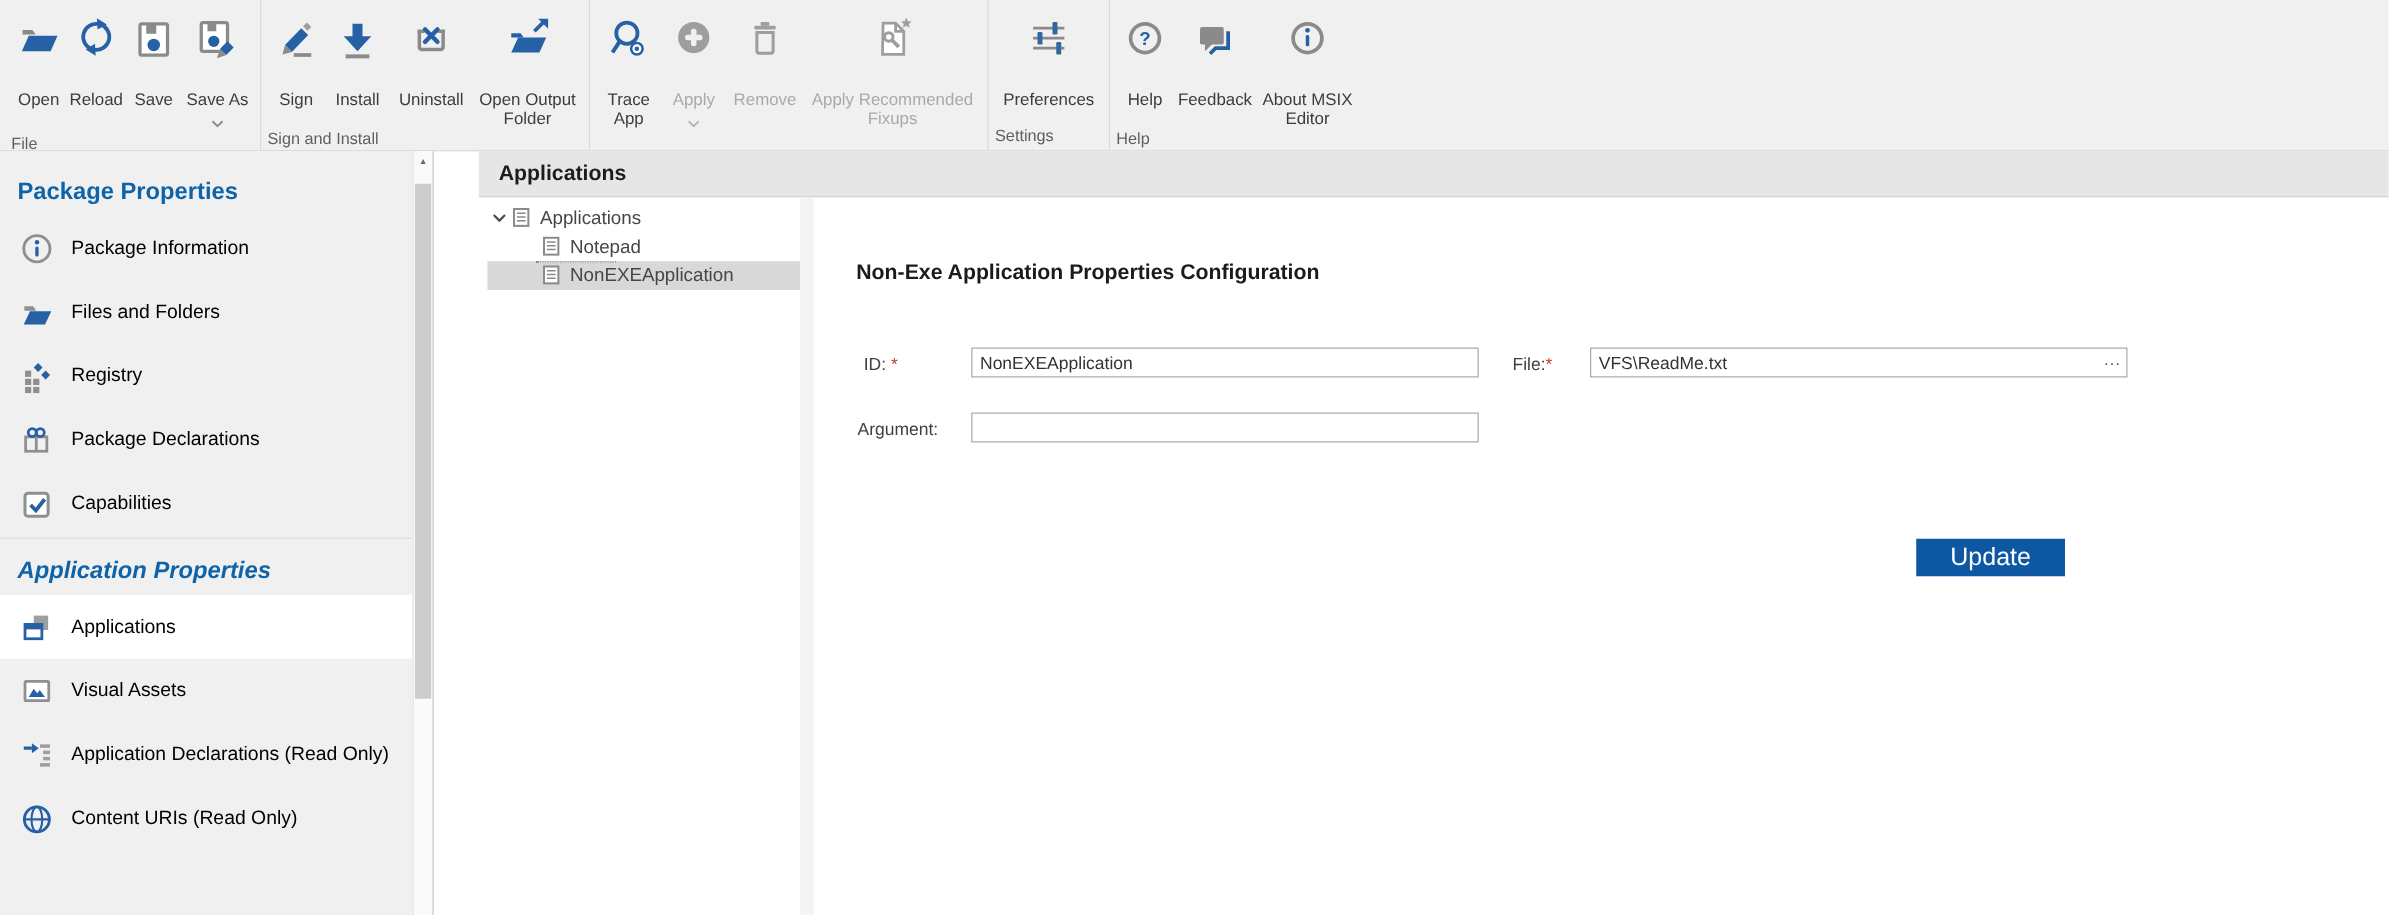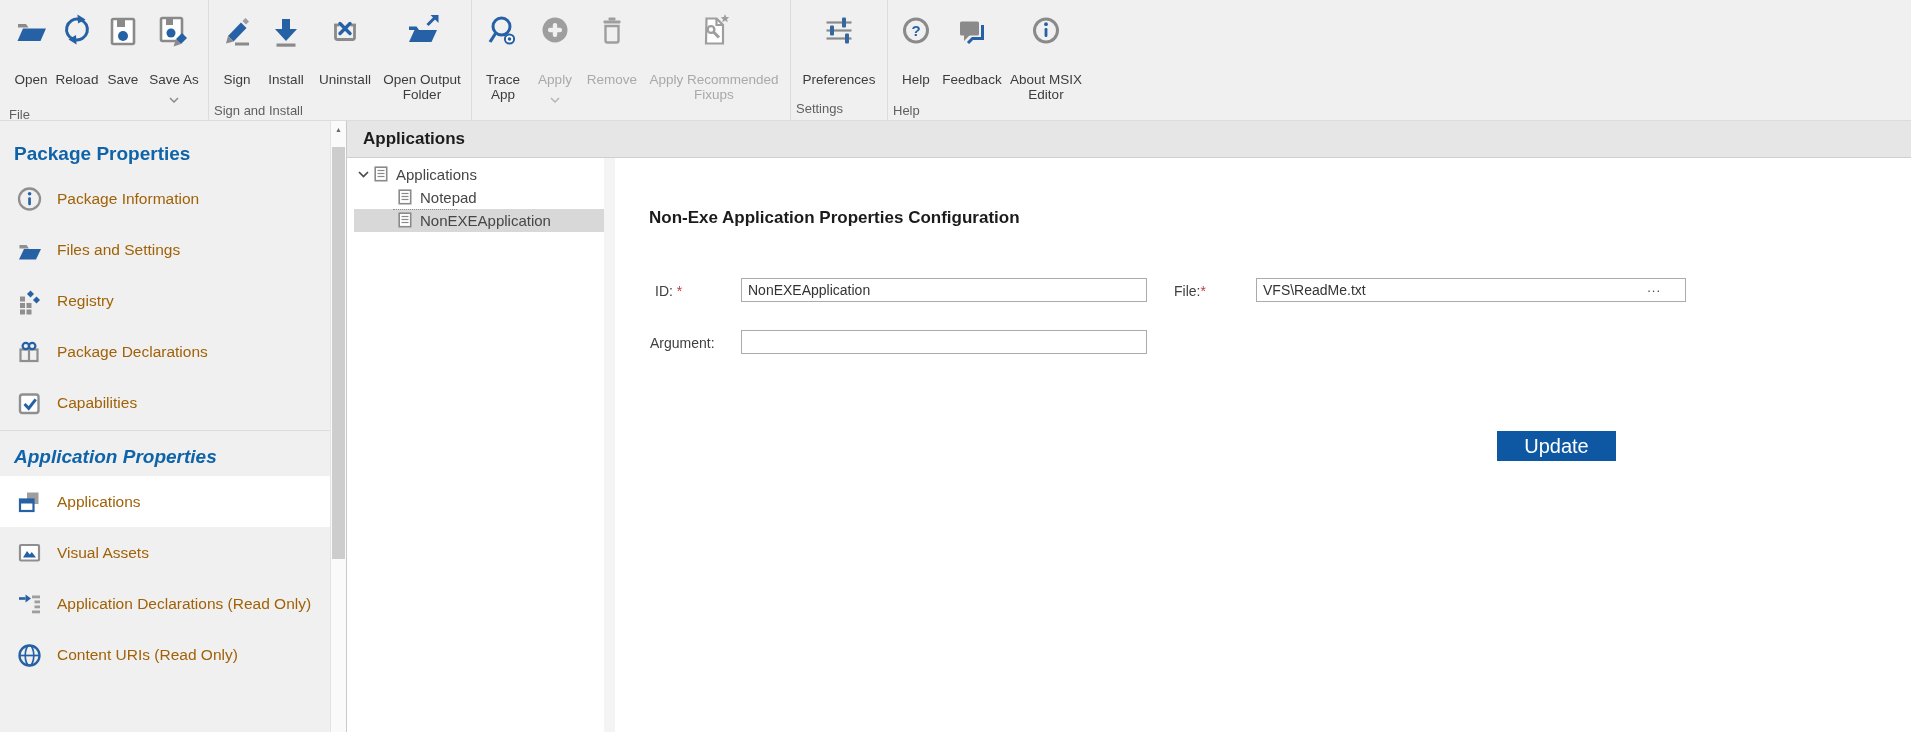--- a/index.html
+++ b/index.html
@@ -13,31 +13,31 @@
   .rgroup + .rgroup { border-left:1px solid #dcdcdc; }
   .rbuttons { display:flex; align-items:flex-start; }
   .rbtn { display:flex; flex-direction:column; align-items:center; padding-top:11px; cursor:default; }
   .rbtn .ricon { height:40px; display:flex; align-items:center; justify-content:center; }
   .rbtn .rlabel { font-size:13.5px; color:#3c3c3c; text-align:center; line-height:1.14; margin-top:21px; }
   .rbtn.disabled .rlabel { color:#a9a9a9; }
   .rchev { margin-top:2px; }
   .rgroup-label { text-align:left; font-size:13px; color:#5f5f5f; padding-bottom:4px; }
 
   
-  .content { flex:1; display:flex; min-height:0; }
+  .content { flex:1; display:flex; min-height:0;gap:36px; }
 
   
   .sidebar { width:347px; display:flex; }
   .sidebar-content { width:330px; background:#f0f0f0; }
   .sb-heading { height:52px; display:flex; align-items:center; padding:14px 0 0 14px; font-size:19px; font-weight:bold; color:#0f63a8; }
   .sb-heading.second { height:44px; padding-top:6px;font-style:italic; }
   .sb-item { height:51px; display:flex; align-items:center; padding-left:16px; cursor:default; }
   .sb-item.selected { background:#ffffff; }
   .sb-icon { width:27px; height:27px; display:flex; align-items:center; justify-content:center; }
-  .sb-label { margin-left:14px; font-size:15.5px; color:#a16207; }
+  .sb-label { margin-left:14px; font-size:15.5px; color:#000000; }
   .sb-divider { border-top:1px solid #dcdcdc; margin:2px 0 1px 0; }
   .sb-scrollbar { width:17px; background:#fafafa; border-left:1px solid #e3e3e3; border-right:1px solid #c9c9c9; position:relative; }
   .sb-up { height:17px; display:flex; align-items:center; justify-content:center; font-size:7px; color:#6a6a6a; }
   .sb-thumb { position:absolute; left:1px; right:1px; top:26px; height:412px; background:#cdcdcd; }
 
   
   .main { flex:1; display:flex; flex-direction:column; min-width:0; }
   .main-header { height:37px; background:#e6e6e6; border-bottom:1px solid #cfcfcf; display:flex; align-items:center; padding-left:16px; font-size:17px; font-weight:bold; color:#1c1c1c; }
   .main-body { flex:1; display:flex; background:#fff; min-height:0; }
 
@@ -51,21 +51,21 @@
   .notepad-dots { position:absolute; left:46px; top:51px; width:64px; border-top:1px dotted #8f8f8f; }
 
   .splitter { width:11px; background:#f4f4f4; }
 
   .form-panel { flex:1; position:relative; }
   .form-heading { position:absolute; left:34px; top:50px; font-size:17px; font-weight:bold; color:#1b1b1b; }
   .flabel { position:absolute; font-size:14px; color:#404040; }
   .req { color:#c23b3b; }
   .finput { position:absolute; height:24px; border:1px solid #ababab; background:#fff; font-family:"Liberation Sans", sans-serif; font-size:14px; color:#333; padding:0 6px; outline:none; }
   .filewrap { position:absolute; height:24px; }
-  .filewrap .finput { position:static; width:100%; height:100%; padding-right:24px;margin-left:20px; }
+  .filewrap .finput { position:static; width:100%; height:100%; padding-right:24px; }
   .browse { position:absolute; right:5px; top:2px; font-size:13px; color:#4c4c4c; letter-spacing:1px; cursor:default; }
   .update-btn { position:absolute; left:882px; top:273px; width:119px; height:30px; background:#0e57a3; color:#fff; font-size:20px; display:flex; align-items:center; justify-content:center; cursor:default; }
 </style>
 </head>
 <body>
 
 <div class="app">
 
   <div class="ribbon">
 
@@ -295,21 +295,21 @@
           </span>
           <span class="sb-label">Package Information</span>
         </div>
         <div class="sb-item">
           <span class="sb-icon">
             <svg width="27" height="28" viewBox="0 0 27 28">
                 <polygon points="3.5,12.5 3.5,9 10.5,9 13,12.5" fill="#8f8f8f"></polygon>
                 <polygon points="3,23.5 8,13 25,13 20,23.5" fill="#2661a5"></polygon>
               </svg>
           </span>
-          <span class="sb-label">Files and Settings</span>
+          <span class="sb-label">Files and Folders</span>
         </div>
         <div class="sb-item">
           <span class="sb-icon">
             <svg width="27" height="28" viewBox="0 0 27 28">
                 <rect x="4" y="9.5" width="5" height="5" fill="#8f8f8f"></rect>
                 <rect x="4" y="16" width="5" height="5" fill="#8f8f8f"></rect>
                 <rect x="10.5" y="16" width="5" height="5" fill="#8f8f8f"></rect>
                 <rect x="4" y="22.5" width="5" height="5" fill="#8f8f8f"></rect>
                 <rect x="10.5" y="22.5" width="5" height="5" fill="#8f8f8f"></rect>
                 <rect x="12" y="4.5" width="5" height="5" fill="#2661a5" transform="rotate(45 14.5 7)"></rect>

